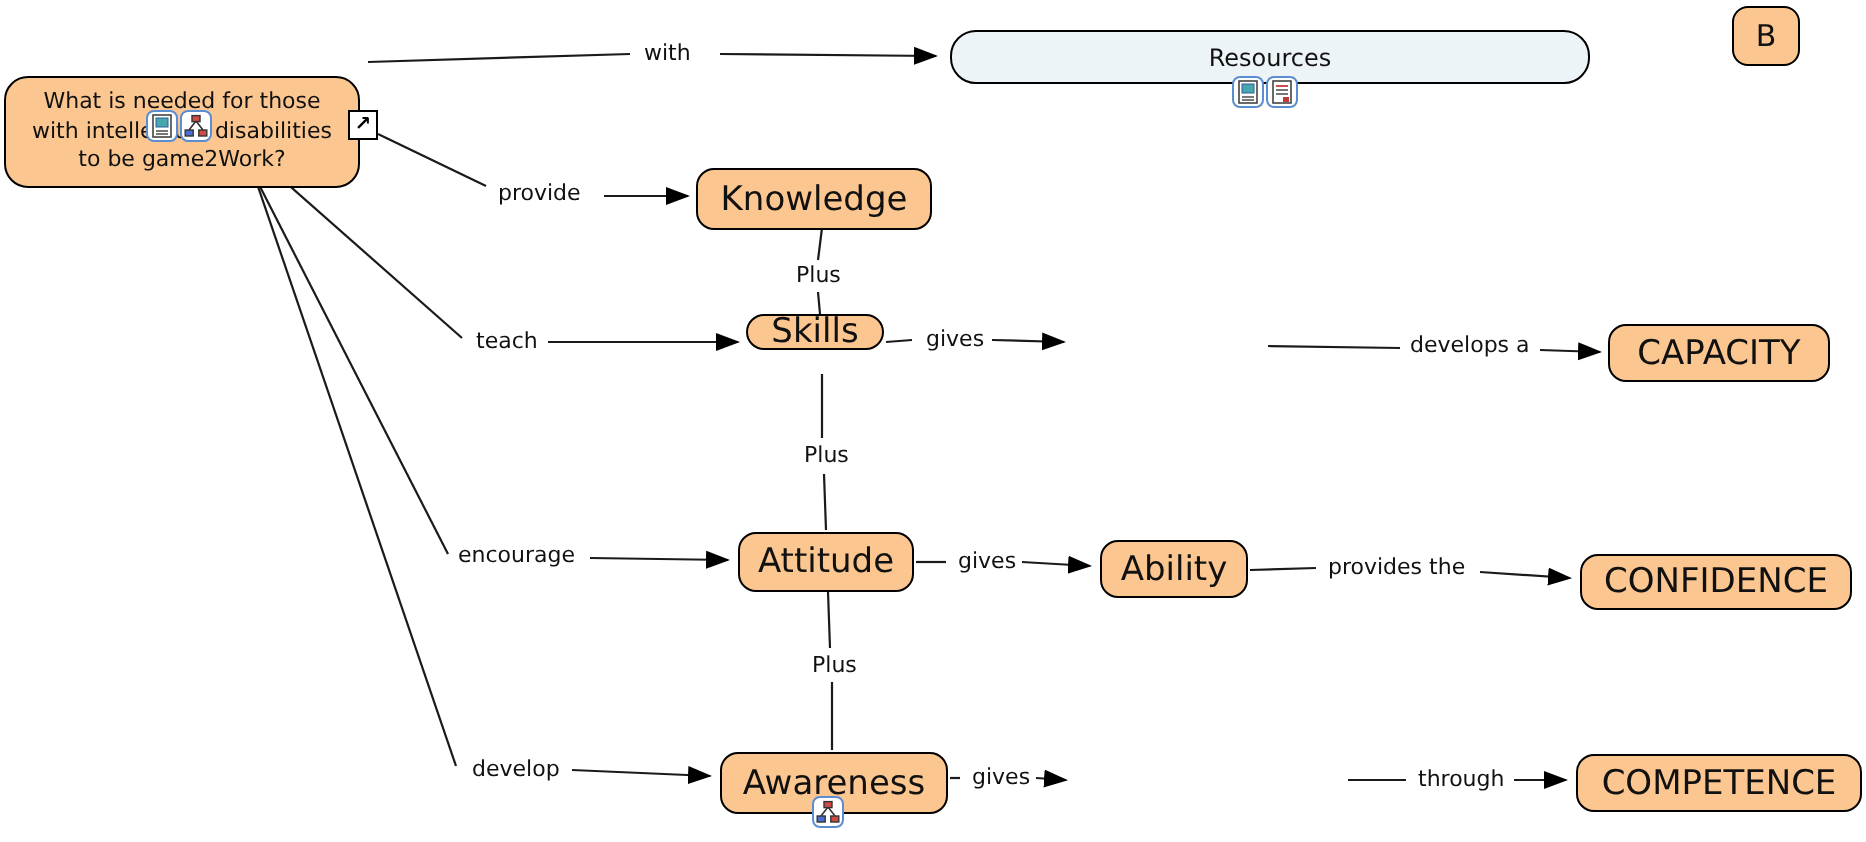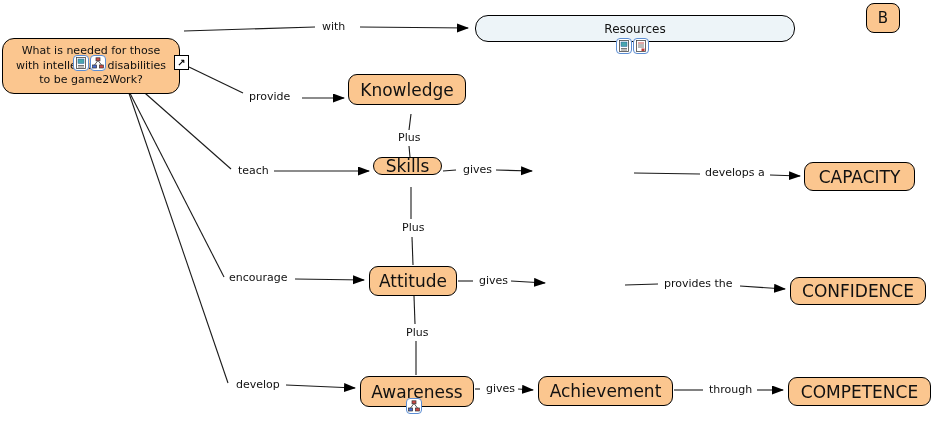--- a/index.html
+++ b/index.html
@@ -127,35 +127,35 @@
       </g>
     </g>
   </svg>
 
   <div class="concept small" style="left:2px;top:2px;width:178px;height:56px;margin-top:36px;">What is needed for those with intellectual disabilities to be game2Work?</div>
 
   <div class="concept badge" style="left:866px;top:3px;width:34px;height:30px;">B</div>
 
   <div class="concept res" style="left:475px;top:15px;width:320px;height:27px;">Resources</div>
 
-  <div class="concept" style="left:348px;top:74px;width:118px;height:31px;">Knowledge</div>
+  <div class="concept" style="left:348px;top:84px;width:118px;height:31px;">Knowledge</div>
 
   <div class="concept" style="left:373px;top:157px;width:69px;height:18px;">Skills</div>
 
 
   <div class="concept" style="left:804px;top:162px;width:111px;height:29px;">CAPACITY</div>
 
   <div class="concept" style="left:369px;top:266px;width:88px;height:30px;">Attitude</div>
 
+  <div class="concept" style="left:550px;top:270px;width:74px;height:29px;">Ability</div>
 
   <div class="concept" style="left:790px;top:277px;width:136px;height:28px;">CONFIDENCE</div>
 
   <div class="concept" style="left:360px;top:376px;width:114px;height:31px;">Awareness</div>
 
-  <div class="concept" style="left:538px;top:376px;width:135px;height:30px;">Achievement</div>
 
   <div class="concept" style="left:788px;top:377px;width:143px;height:29px;">COMPETENCE</div>
 
   <span class="linklabel" style="left:320px;top:20px;">with</span>
   <span class="linklabel" style="left:247px;top:90px;">provide</span>
   <span class="linklabel" style="left:236px;top:164px;">teach</span>
   <span class="linklabel" style="left:461px;top:163px;">gives</span>
   <span class="linklabel" style="left:703px;top:166px;">develops a</span>
   <span class="linklabel" style="left:227px;top:271px;">encourage</span>
   <span class="linklabel" style="left:477px;top:274px;">gives</span>

